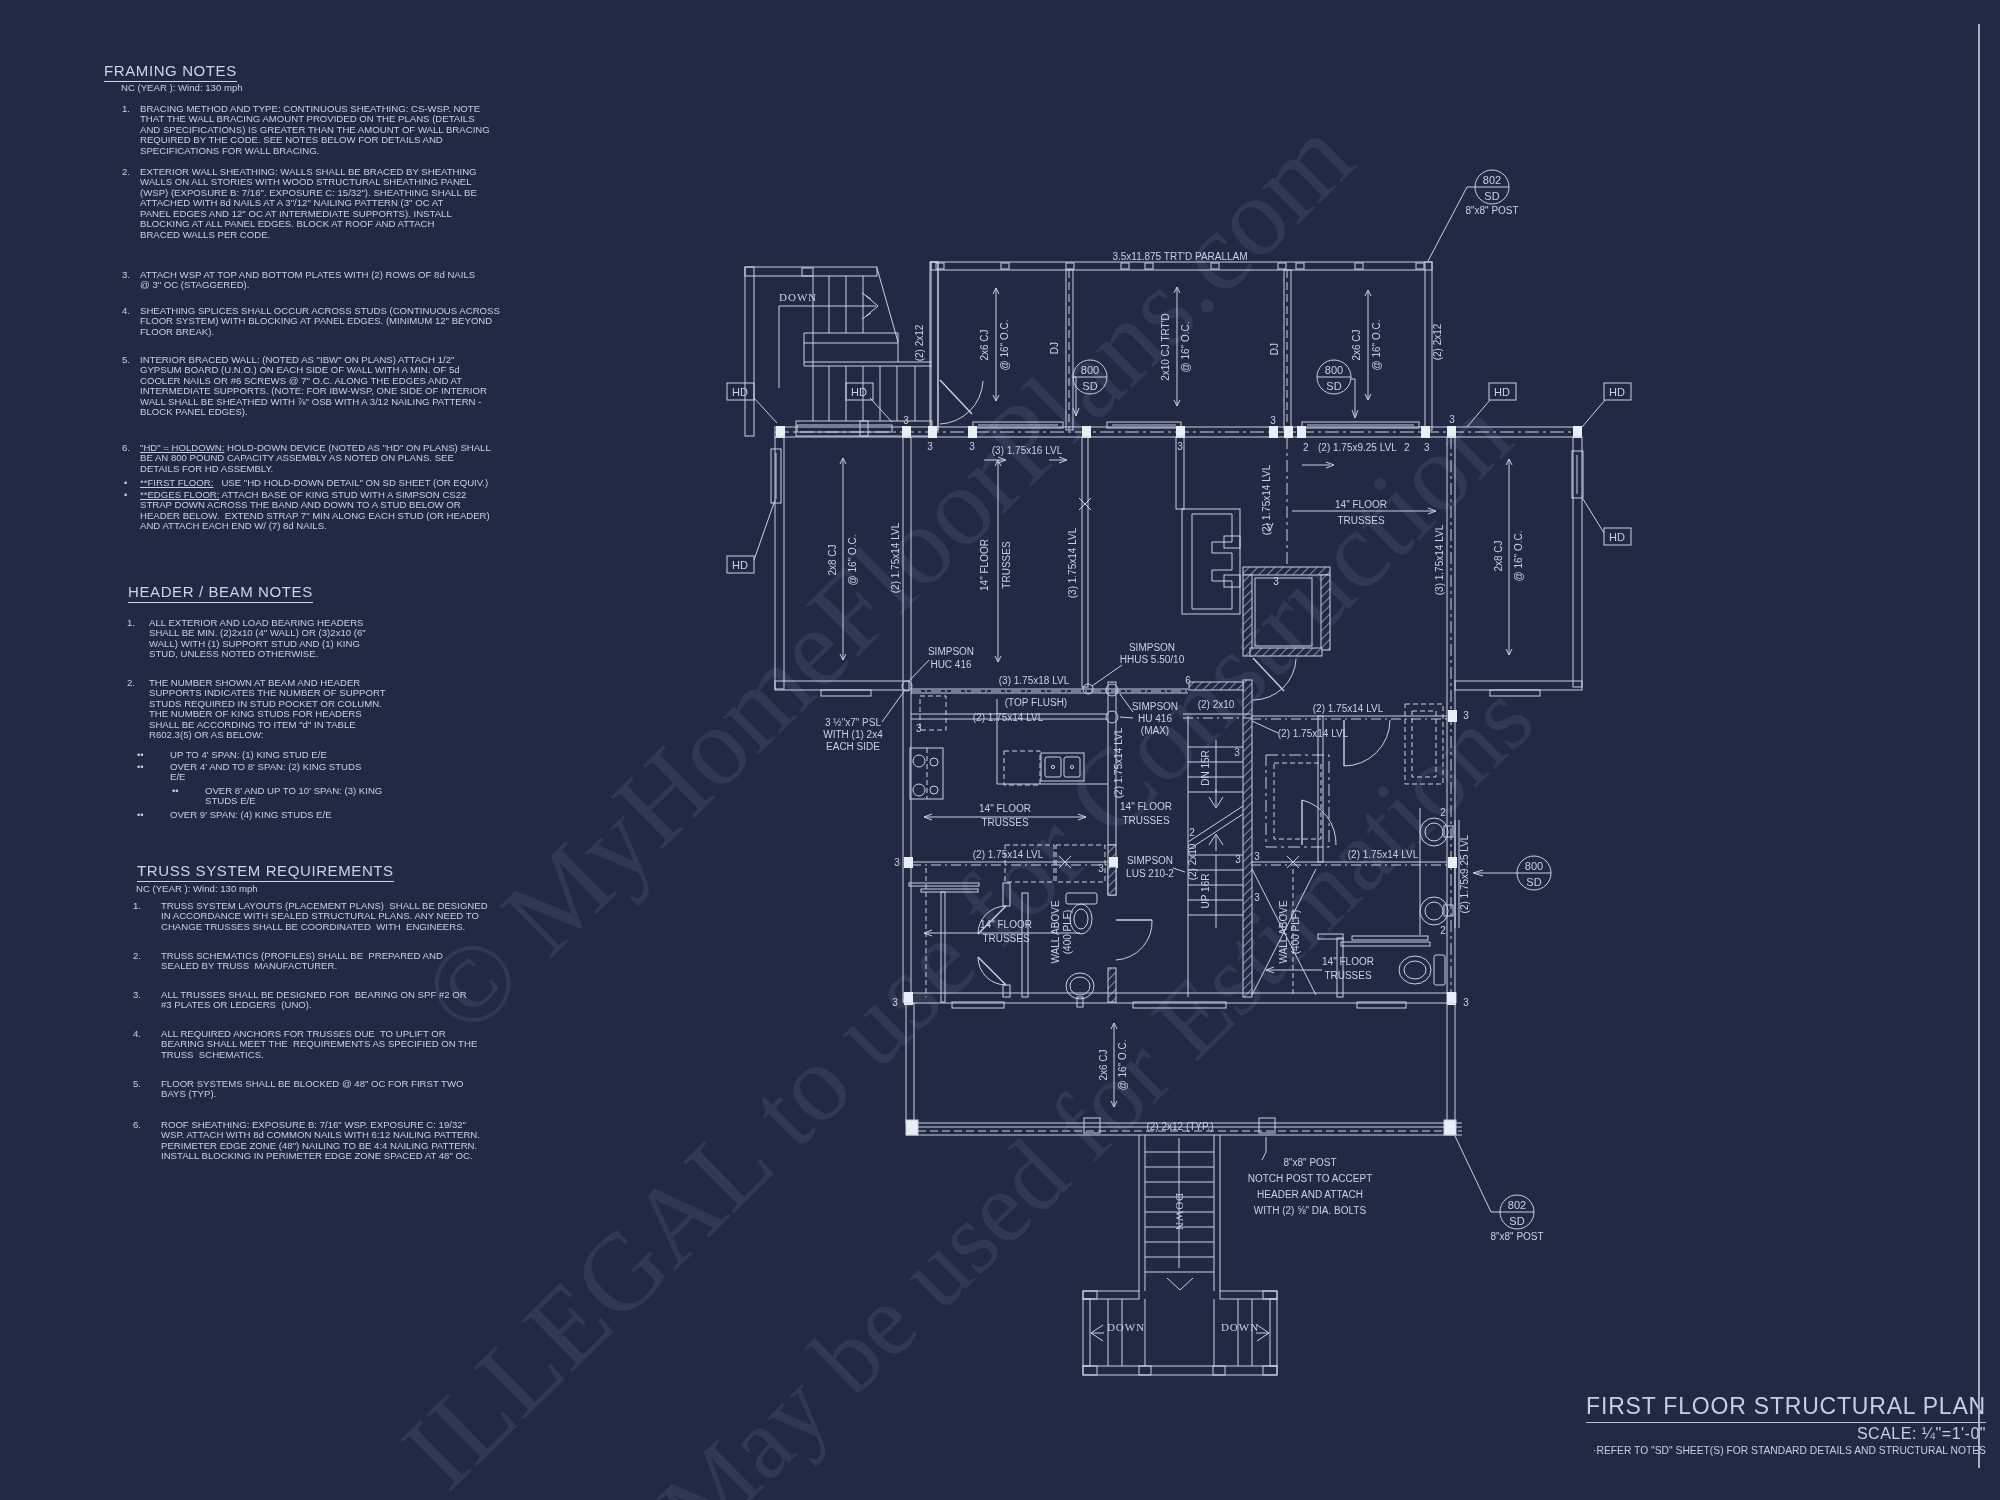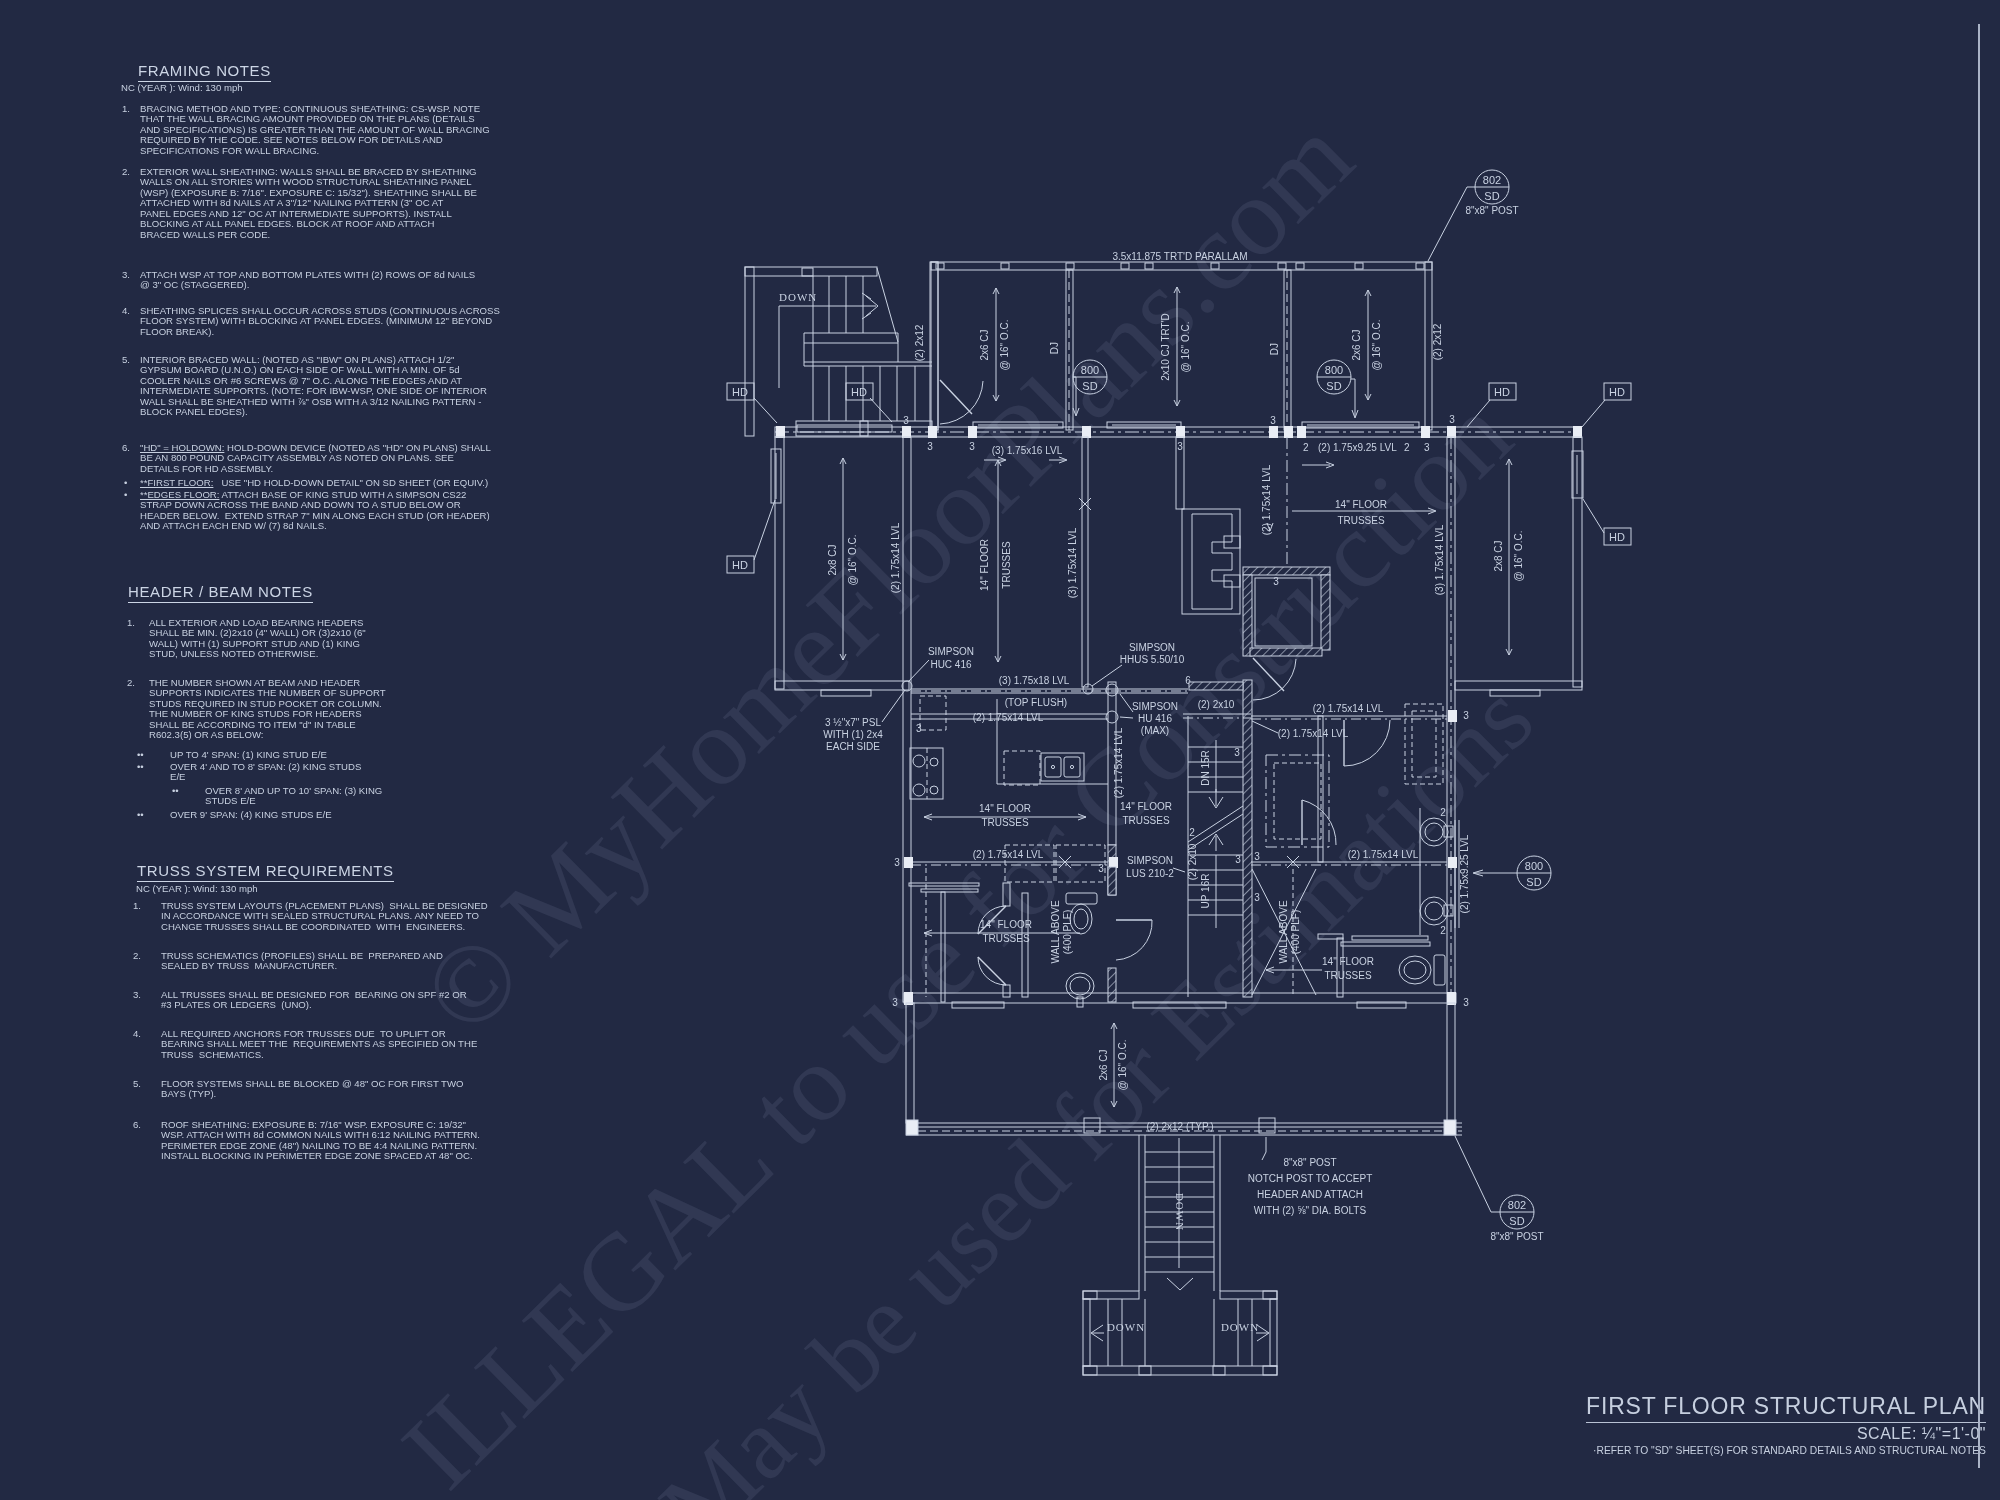--- a/index.html
+++ b/index.html
@@ -24,21 +24,21 @@
 </head>
 <body>
 <div id="sheet">
 
 <svg class="abs" style="left:0;top:0" width="2000" height="1500" viewBox="0 0 2000 1500">
   <text class="wm" font-size="112" transform="rotate(-44.5 468 1040)" x="468" y="1040">© MyHomeFloorPlans.com</text>
   <text class="wm" font-size="110" transform="rotate(-44.5 448 1494)" x="448" y="1494">ILLEGAL to use for Construction</text>
   <text class="wm" font-size="102" transform="rotate(-44.5 702 1548)" x="702" y="1548">May be used for Estimations</text>
 </svg>
 
-<div class="abs hd1" style="left:138px;top:62px;">FRAMING NOTES</div>
+<div class="abs hd1" style="left:104px;top:62px;">FRAMING NOTES</div>
 <div class="abs note" style="left:121px;top:83px;">NC (YEAR ): Wind: 130 mph</div>
 
 <div class="abs note" style="left:122px;top:104px;"><span class="n" style="width:18px;">1.</span><span class="t">BRACING METHOD AND TYPE: CONTINUOUS SHEATHING: CS-WSP. NOTE<br>THAT THE WALL BRACING AMOUNT PROVIDED ON THE PLANS (DETAILS<br>AND SPECIFICATIONS) IS GREATER THAN THE AMOUNT OF WALL BRACING<br>REQUIRED BY THE CODE. SEE NOTES BELOW FOR DETAILS AND<br>SPECIFICATIONS FOR WALL BRACING.</span></div>
 
 <div class="abs note" style="left:122px;top:167px;"><span class="n" style="width:18px;">2.</span><span class="t">EXTERIOR WALL SHEATHING: WALLS SHALL BE BRACED BY SHEATHING<br>WALLS ON ALL STORIES WITH WOOD STRUCTURAL SHEATHING PANEL<br>(WSP) (EXPOSURE B: 7/16". EXPOSURE C: 15/32"). SHEATHING SHALL BE<br>ATTACHED WITH 8d NAILS AT A 3"/12" NAILING PATTERN (3" OC AT<br>PANEL EDGES AND 12" OC AT INTERMEDIATE SUPPORTS). INSTALL<br>BLOCKING AT ALL PANEL EDGES. BLOCK AT ROOF AND ATTACH<br>BRACED WALLS PER CODE.</span></div>
 
 <div class="abs note" style="left:122px;top:270px;"><span class="n" style="width:18px;">3.</span><span class="t">ATTACH WSP AT TOP AND BOTTOM PLATES WITH (2) ROWS OF 8d NAILS<br>@ 3" OC (STAGGERED).</span></div>
 
 <div class="abs note" style="left:122px;top:306px;"><span class="n" style="width:18px;">4.</span><span class="t">SHEATHING SPLICES SHALL OCCUR ACROSS STUDS (CONTINUOUS ACROSS<br>FLOOR SYSTEM) WITH BLOCKING AT PANEL EDGES. (MINIMUM 12" BEYOND<br>FLOOR BREAK).</span></div>
 

